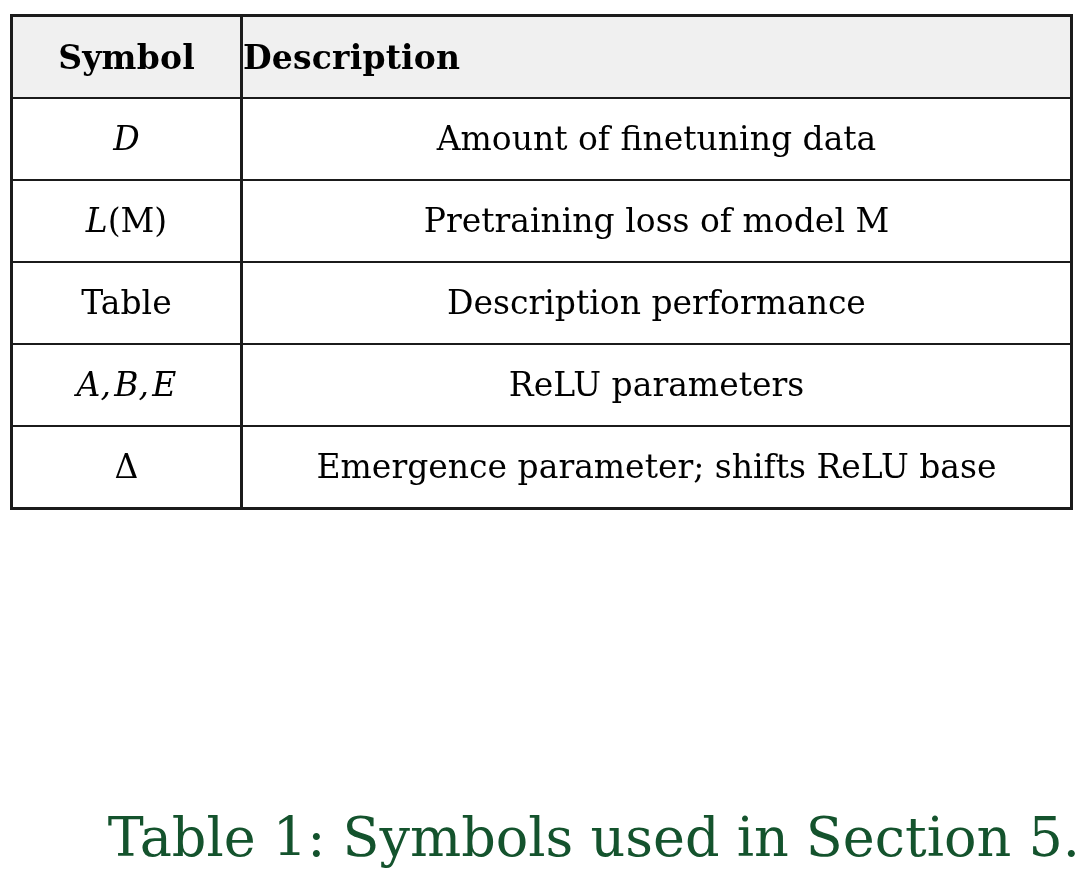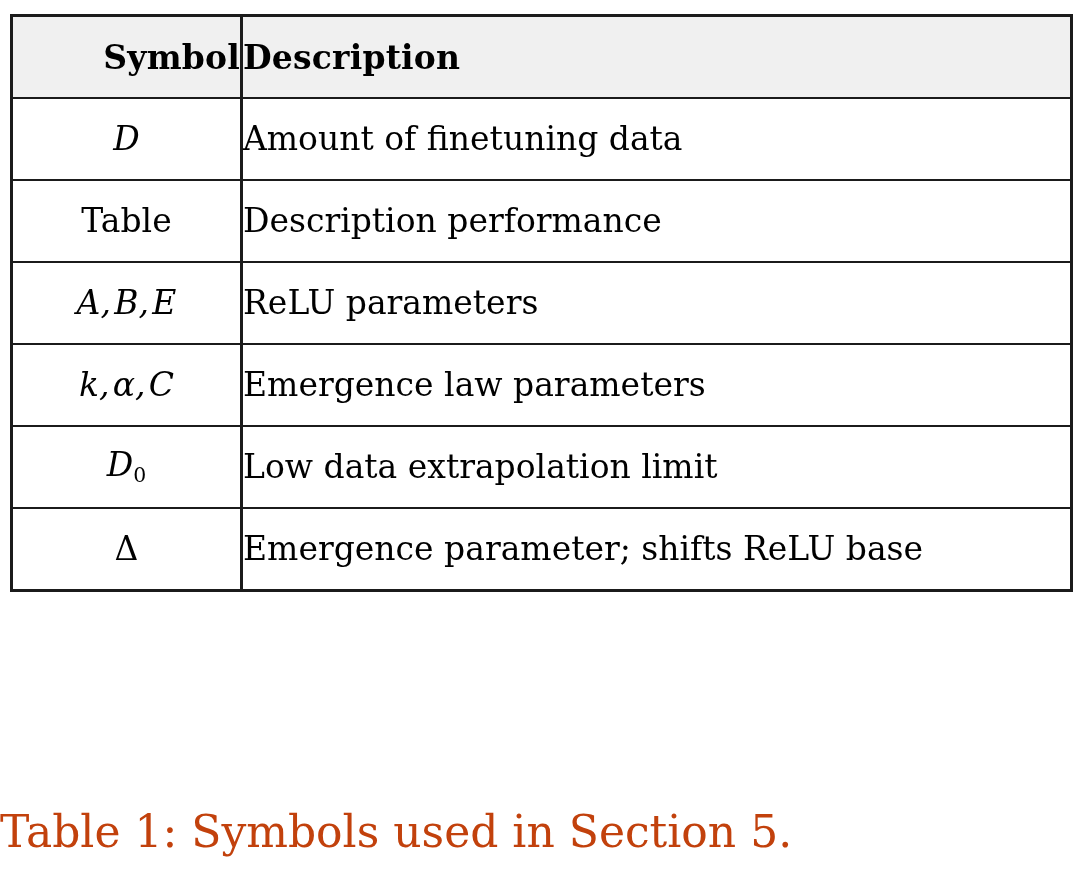--- a/index.html
+++ b/index.html
@@ -55,33 +55,33 @@
 
   thead th {
     background: #f0f0f0;
     height: 80px;
     border-bottom: 3px solid #1b1b1b;
     font-weight: bold;
     font-size: 33px;
     letter-spacing: 0.2px;
   }
 
-  th.h-symbol { text-align: right; }
+  th.h-symbol { text-align: center; }
   th.h-desc   { text-align: left; padding-left: 38px; }
 
   tbody tr { height: 82px; }
 
   td.sym {
     text-align: center;
     font-size: 33px;
     line-height: 1.1;
   }
 
   td.desc {
-    text-align: left;
+    text-align: center;
     padding-left: 38px;
     font-size: 33px;
     line-height: 1.15;
     white-space: nowrap;
   }
 
   
   .mi { font-style: italic; }
   .mr { font-style: normal; }
   .sub {
@@ -94,24 +94,24 @@
     vertical-align: -0.28em;
     font-style: normal;
   }
   .paren { font-style: normal; }
 
   .caption {
     position: absolute;
     left: 0;
     top: 808px;
     width: 1080px;
-    text-align: left;
-    font-size: 44px;
+    text-align: right;
+    font-size: 54px;
     line-height: 1.1;
-    color: #c2410c;
+    color: #14532d;
     font-family: "DejaVu Serif", "Liberation Serif", serif;
   }
 </style>
 </head>
 <body>
 
 <div class="page">
 
   <div class="table-wrap">
     <table class="symbols">
@@ -125,41 +125,37 @@
           <th class="h-desc">Description</th>
         </tr>
       </thead>
       <tbody>
 
         <tr>
           <td class="sym"><span class="mi">D</span></td>
           <td class="desc">Amount of finetuning data</td>
         </tr>
 
+        <tr>
+          <td class="sym"><span class="mi">L</span><span class="paren">(</span><span class="mr">M</span><span class="paren">)</span></td>
+          <td class="desc">Pretraining loss of model M</td>
+        </tr>
 
         <tr>
           <td class="sym"><span class="mr">Table</span></td>
           <td class="desc">Description performance</td>
         </tr>
 
         <tr>
           <td class="sym"><span class="mi">A</span><span class="mi">, </span><span class="mi">B</span><span class="mi">, </span><span class="mi">E</span></td>
           <td class="desc">ReLU parameters</td>
         </tr>
 
 
-        <tr>
-          <td class="sym"><span class="mi">k</span><span class="mi">, </span><span class="mi">α</span><span class="mi">, </span><span class="mi">C</span></td>
-          <td class="desc">Emergence law parameters</td>
-        </tr>
 
-        <tr>
-          <td class="sym"><span class="mi">D</span><span class="sub-r">0</span></td>
-          <td class="desc">Low data extrapolation limit</td>
-        </tr>
 
         <tr>
           <td class="sym"><span class="mr">Δ</span></td>
           <td class="desc">Emergence parameter; shifts ReLU base</td>
         </tr>
 
       </tbody>
     </table>
   </div>
 

